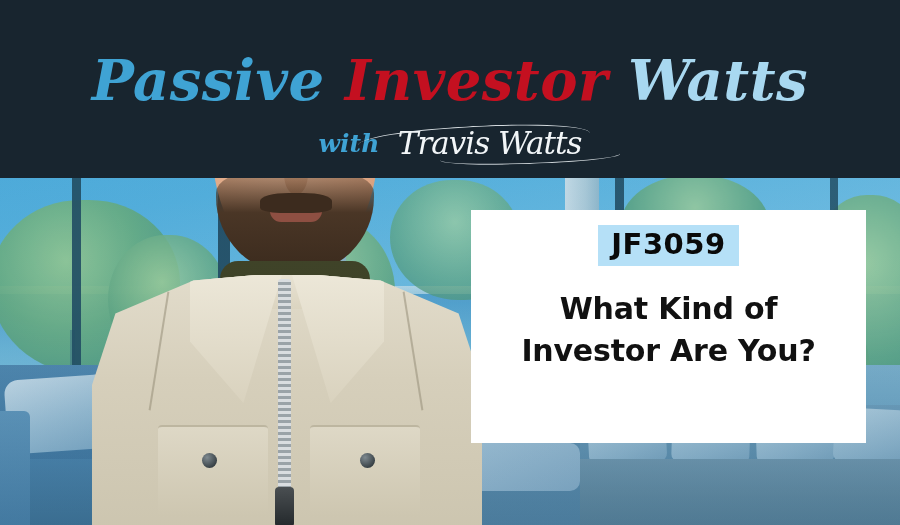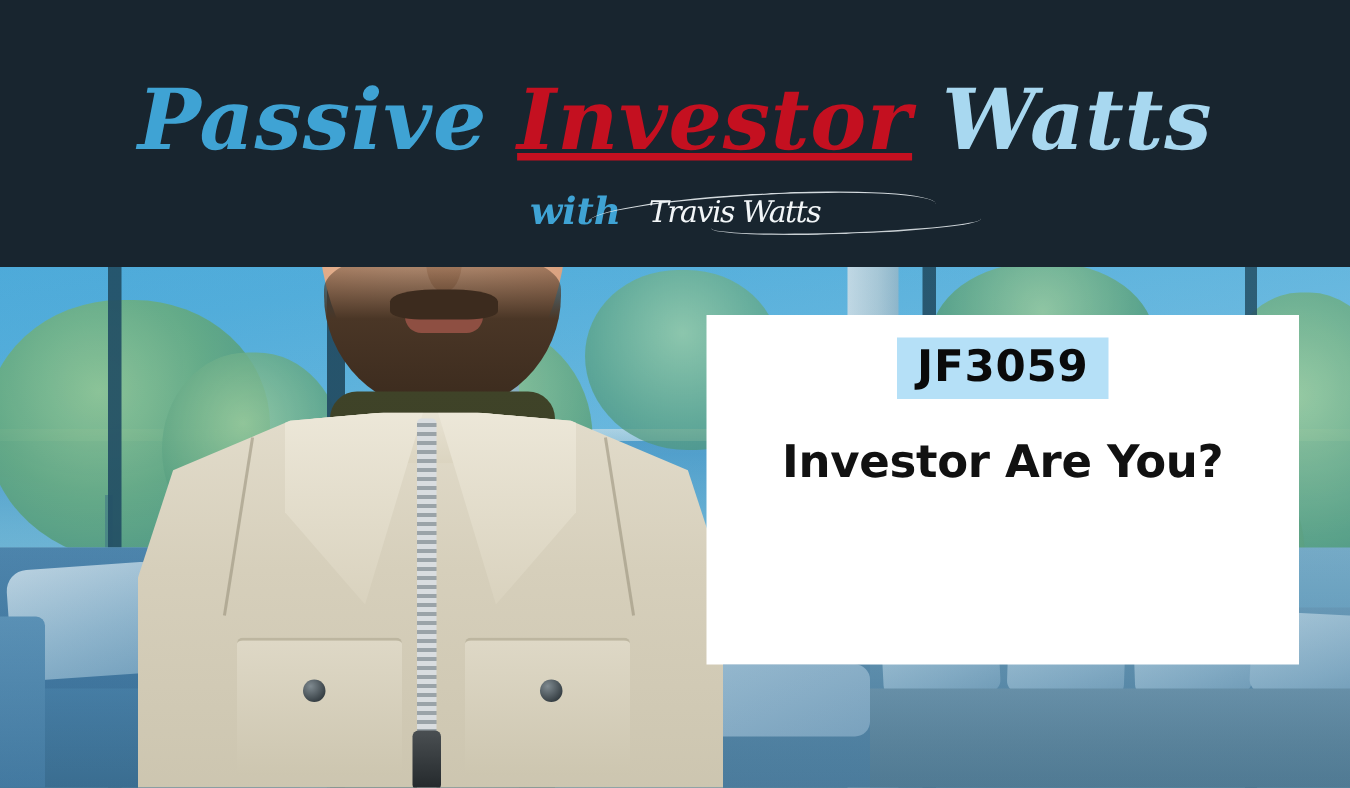--- a/index.html
+++ b/index.html
@@ -230,34 +230,34 @@
   .header {
     position:absolute; left:0; top:0; width:900px; height:178px;
     background:#18252f; z-index:40; overflow:hidden;
   }
   .brand-title {
     position:absolute; left:0; right:0; top:52px; text-align:center;
     font-family:"DejaVu Serif", serif; font-style:italic; font-weight:700;
     font-size:56px; line-height:1; white-space:nowrap; letter-spacing:.5px;
   }
   .brand-title .w1 { color:#3fa3d4; }
-  .brand-title .w2 { color:#c41020;text-decoration:underline; }
+  .brand-title .w2 { color:#c41020; }
   .brand-title .w3 { color:#a8d8f0; }
 
   .brand-sub {
     position:absolute; left:0; right:0; top:128px; text-align:center;
     white-space:nowrap; line-height:1;
   }
   .brand-sub .with {
     font-family:"DejaVu Serif", serif; font-style:italic; font-weight:700;
     font-size:25px; color:#3fa3d4; vertical-align:middle;
   }
   .brand-sub .sig {
     font-family:"DejaVu Serif", serif; font-style:italic; font-weight:400;
-    font-size:20px; color:#f2f6f8; vertical-align:middle; margin-left:14px;
+    font-size:31px; color:#f2f6f8; vertical-align:middle; margin-left:14px;
     letter-spacing:-1px;
   }
   .sig-wrap { position:relative; display:inline-block; }
   .sig-flourish {
     position:absolute; left:-26px; top:-2px; width:232px; height:26px;
     border-top:1.6px solid #e8eef1; border-radius:50%;
     transform:rotate(-3deg); opacity:.9;
   }
   .sig-underline {
     position:absolute; left:56px; bottom:-5px; width:180px; height:14px;
@@ -387,17 +387,18 @@
         <span class="sig-flourish"></span>
         <span class="sig">Travis Watts</span>
         <span class="sig-underline"></span>
       </span>
     </div>
   </div>
 
   <div class="title-card">
     <div class="episode-badge">JF3059</div>
     <div class="card-title">
+      <span class="line">What Kind of</span>
       <span class="line">Investor Are You?</span>
     </div>
   </div>
 
 </div>
 
 </body></html>

